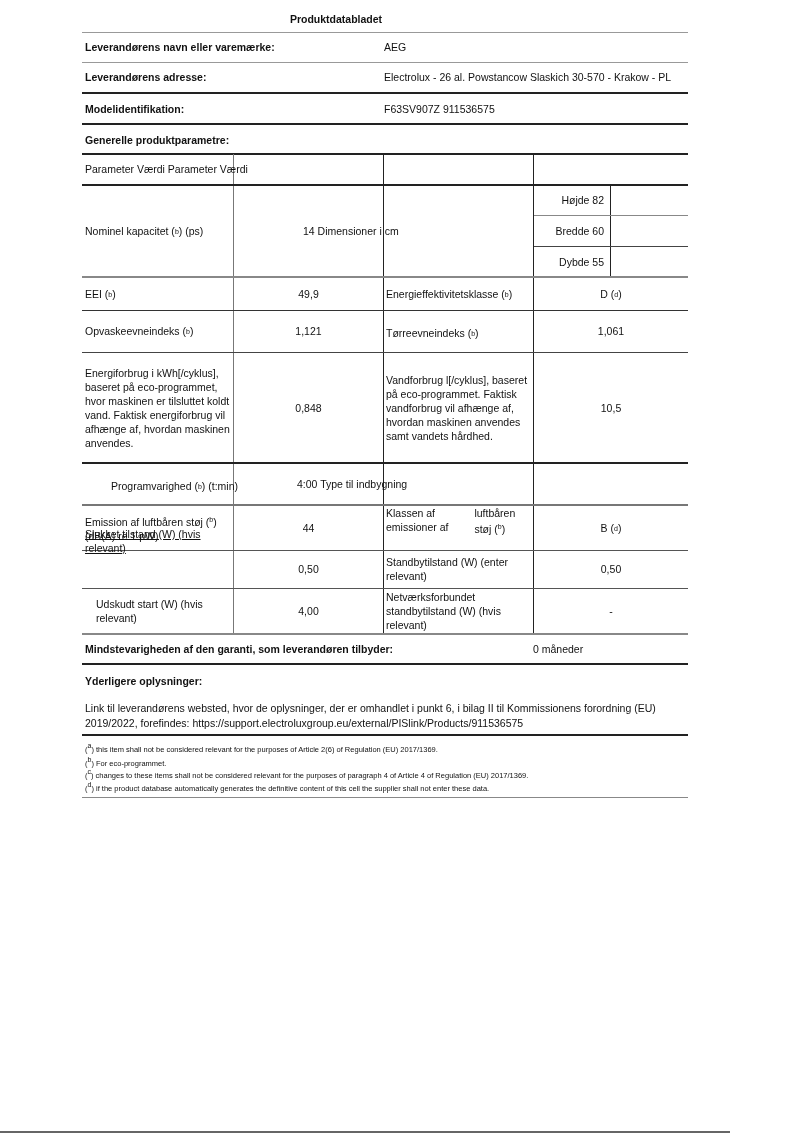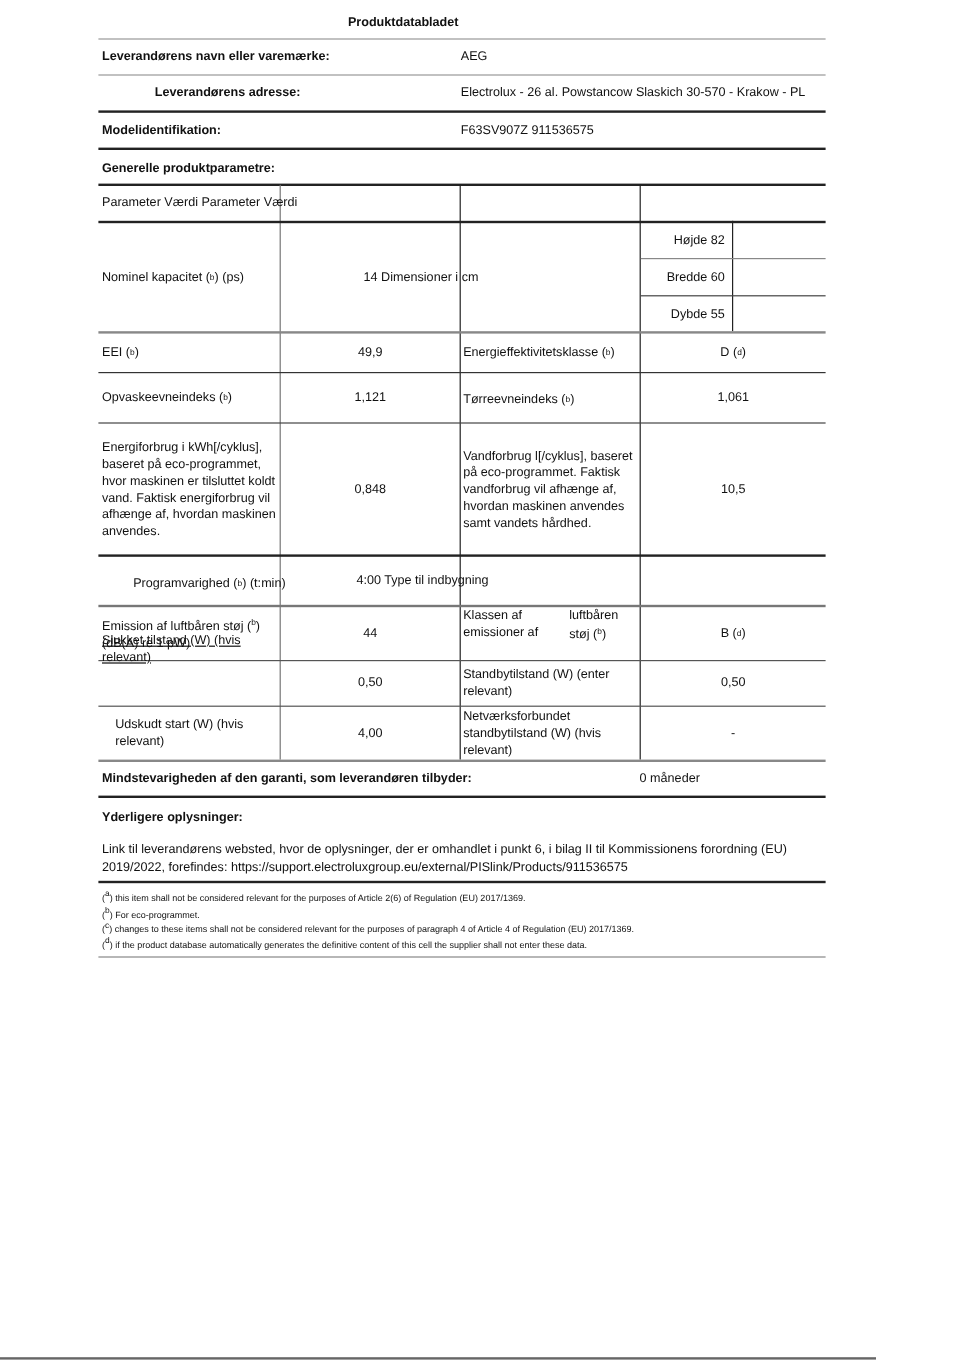--- a/index.html
+++ b/index.html
@@ -22,21 +22,21 @@
 </head>
 <body>
 
 <div class="abs title">Produktdatabladet</div>
 <div class="hr" style="top:32px;"></div>
 
 <div class="lbl" style="top:41px;">Leverandørens navn eller varemærke:</div>
 <div class="val" style="top:41px;">AEG</div>
 <div class="hr" style="top:62px;"></div>
 
-<div class="lbl" style="top:71px;margin-left:44px;">Leverandørens adresse:</div>
+<div class="lbl" style="top:71px;">Leverandørens adresse:</div>
 <div class="val" style="top:71px;">Electrolux - 26 al. Powstancow Slaskich 30-570 - Krakow - PL</div>
 <div class="hr dark" style="top:92px;"></div>
 
 <div class="lbl" style="top:103px;">Modelidentifikation:</div>
 <div class="val" style="top:103px;">F63SV907Z 911536575</div>
 <div class="hr dark" style="top:123px;"></div>
 
 <div class="lbl" style="top:134px;">Generelle produktparametre:</div>
 
 <div class="hr dark" style="top:153px;"></div>

